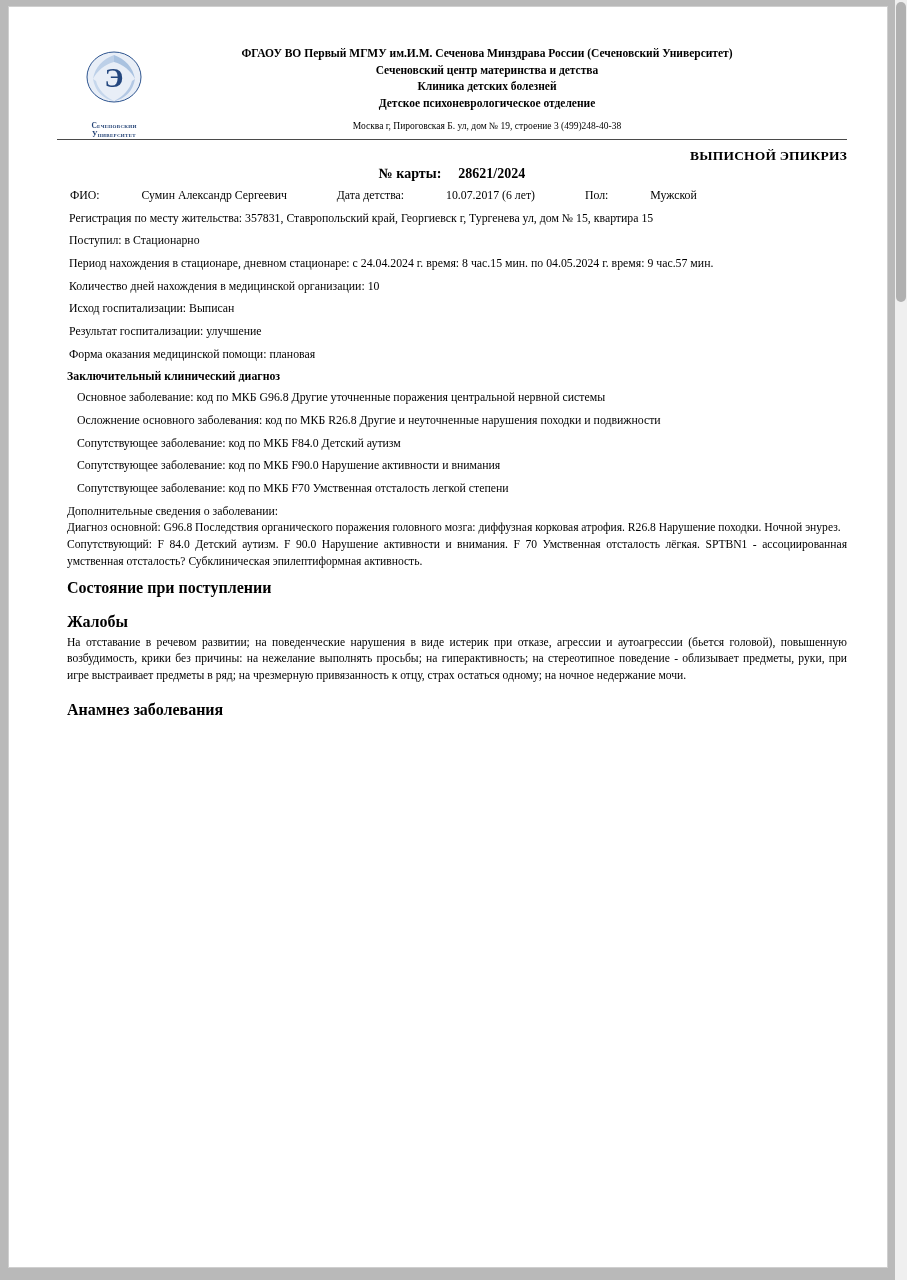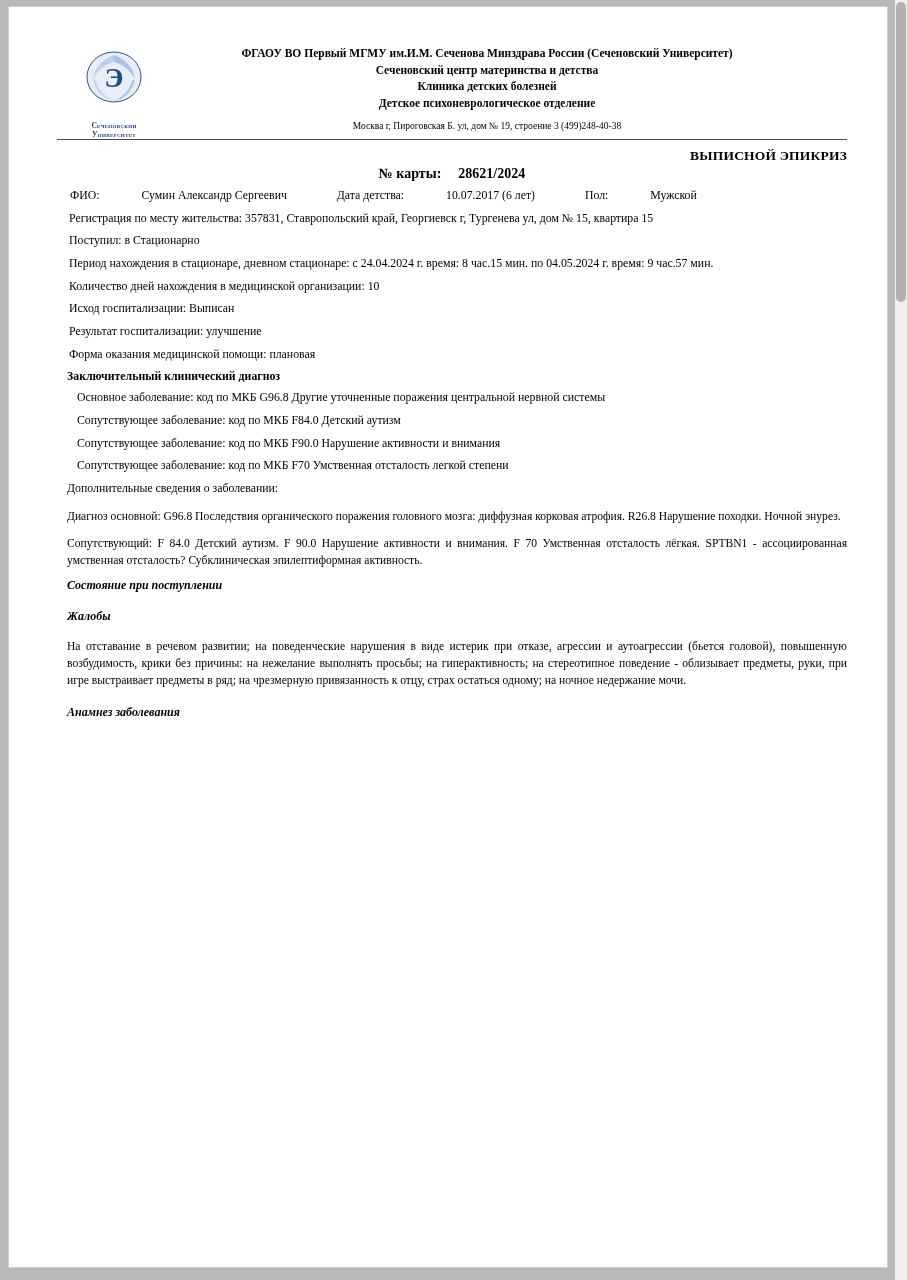--- a/index.html
+++ b/index.html
@@ -132,31 +132,30 @@
   .row.indent2 {
     padding-left: 20px;
   }
   .row.tight {
     margin-top: 3px;
   }
   .bold {
     font-weight: bold;
   }
   .section-head {
-    font-size: 12px;
+    font-size: 16px;
     font-weight: bold;
     margin-top: 8px;
     padding-left: 10px;
-    font-style: italic;
   }
   .para {
     font-size: 11.6px;
     line-height: 1.45;
     text-align: justify;
-    margin-top: 11px;
+    margin-top: 0;
     padding-left: 10px;
     color: #000;
   }
   .spacer-sm { height: 4px; }
   .spacer-md { height: 8px; }
   .name-line span { white-space: pre; margin-left: 13px; }
   .gap { display: inline-block; width: 18px; }
   .gap-sm { display: inline-block; width: 10px; }
 </style>
 </head>
@@ -220,20 +219,21 @@
     <div class="row indent">Регистрация по месту жительства: 357831, Ставропольский край, Георгиевск г, Тургенева ул, дом № 15, квартира 15</div>
     <div class="row indent">Поступил: в Стационарно</div>
     <div class="row indent">Период нахождения в стационаре, дневном стационаре: с 24.04.2024 г. время: 8 час.15 мин. по 04.05.2024 г. время: 9 час.57 мин.</div>
     <div class="row indent">Количество дней нахождения в медицинской организации: 10</div>
     <div class="row indent">Исход госпитализации: Выписан</div>
     <div class="row indent">Результат госпитализации: улучшение</div>
     <div class="row indent">Форма оказания медицинской помощи: плановая</div>
 
     <div class="row bold" style="padding-left:10px;">Заключительный клинический диагноз</div>
     <div class="row indent2 tight">Основное заболевание: код по МКБ G96.8 Другие уточненные поражения центральной нервной системы</div>
+    <div class="row indent2">Осложнение основного заболевания: код по МКБ R26.8 Другие и неуточненные нарушения походки и подвижности</div>
     <div class="row indent2">Сопутствующее заболевание: код по МКБ F84.0 Детский аутизм</div>
     <div class="row indent2">Сопутствующее заболевание: код по МКБ F90.0 Нарушение активности и внимания</div>
     <div class="row indent2">Сопутствующее заболевание: код по МКБ F70 Умственная отсталость легкой степени</div>
 
     <div class="row" style="padding-left:10px;">Дополнительные сведения о заболевании:</div>
     <div class="para">Диагноз основной: G96.8 Последствия органического поражения головного мозга: диффузная корковая атрофия. R26.8 Нарушение походки. Ночной энурез.</div>
     <div class="para">Сопутствующий: F 84.0 Детский аутизм. F 90.0 Нарушение активности и внимания. F 70 Умственная отсталость лёгкая. SPTBN1 - ассоциированная умственная отсталость? Субклиническая эпилептиформная активность.</div>
 
     <div class="section-head">Состояние при поступлении</div>
     <div class="section-head" style="margin-top:16px;">Жалобы</div>

